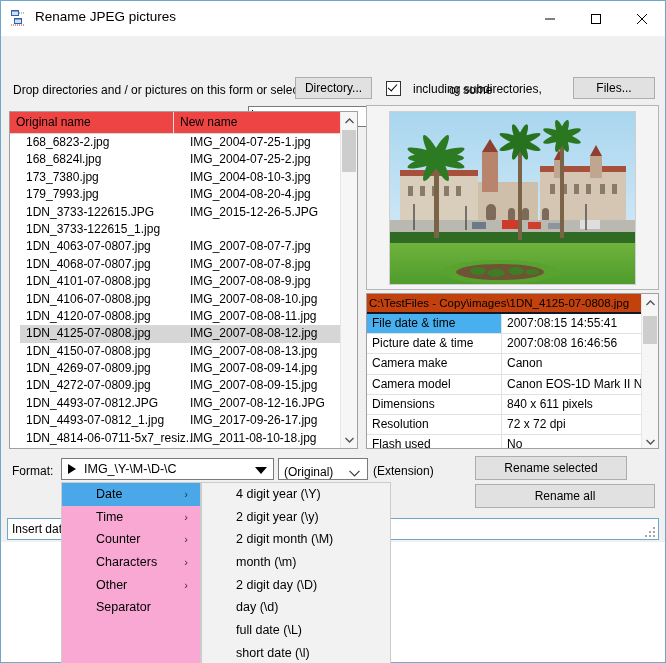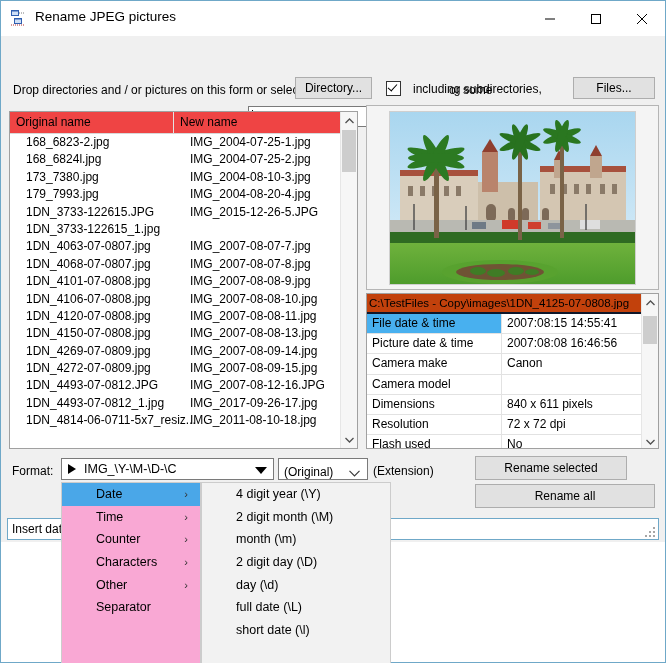--- a/index.html
+++ b/index.html
@@ -228,20 +228,24 @@
           <span class="c2">IMG_2007-08-08-9.jpg</span>
         </div>
         <div class="fl-row">
           <span class="c1">1DN_4106-07-0808.jpg</span>
           <span class="c2">IMG_2007-08-08-10.jpg</span>
         </div>
         <div class="fl-row">
           <span class="c1">1DN_4120-07-0808.jpg</span>
           <span class="c2">IMG_2007-08-08-11.jpg</span>
         </div>
+        <div class="fl-row sel">
+          <span class="c1">1DN_4125-07-0808.jpg</span>
+          <span class="c2">IMG_2007-08-08-12.jpg</span>
+        </div>
         <div class="fl-row">
           <span class="c1">1DN_4150-07-0808.jpg</span>
           <span class="c2">IMG_2007-08-08-13.jpg</span>
         </div>
         <div class="fl-row">
           <span class="c1">1DN_4269-07-0809.jpg</span>
           <span class="c2">IMG_2007-08-09-14.jpg</span>
         </div>
         <div class="fl-row">
           <span class="c1">1DN_4272-07-0809.jpg</span>
@@ -395,20 +399,21 @@
           <span class="v">2007:08:08 16:46:56</span>
         </div>
         <div class="exif-row">
           <span class="k">Camera make</span>
           <span class="vdiv"></span>
           <span class="v">Canon</span>
         </div>
         <div class="exif-row">
           <span class="k">Camera model</span>
           <span class="vdiv"></span>
+          <span class="v">Canon EOS-1D Mark II N</span>
         </div>
         <div class="exif-row">
           <span class="k">Dimensions</span>
           <span class="vdiv"></span>
           <span class="v">840 x 611 pixels</span>
         </div>
         <div class="exif-row">
           <span class="k">Resolution</span>
           <span class="vdiv"></span>
           <span class="v">72 x 72 dpi</span>
@@ -472,20 +477,21 @@
   <div class="menu menu1" id="menu1">
       <div class="mi hl"><span>Date</span><span class="arrow">›</span></div>
       <div class="mi"><span>Time</span><span class="arrow">›</span></div>
       <div class="mi"><span>Counter</span><span class="arrow">›</span></div>
       <div class="mi"><span>Characters</span><span class="arrow">›</span></div>
       <div class="mi"><span>Other</span><span class="arrow">›</span></div>
       <div class="mi"><span>Separator</span></div>
     </div>
   <div class="menu menu2" id="menu2">
       <div class="mi"><span>4 digit year (\Y)</span></div>
+      <div class="mi"><span>2 digit year (\y)</span></div>
       <div class="mi"><span>2 digit month (\M)</span></div>
       <div class="mi"><span>month (\m)</span></div>
       <div class="mi"><span>2 digit day (\D)</span></div>
       <div class="mi"><span>day (\d)</span></div>
       <div class="mi"><span>full date (\L)</span></div>
       <div class="mi"><span>short date (\l)</span></div>
     </div>
 
 </div>
 

